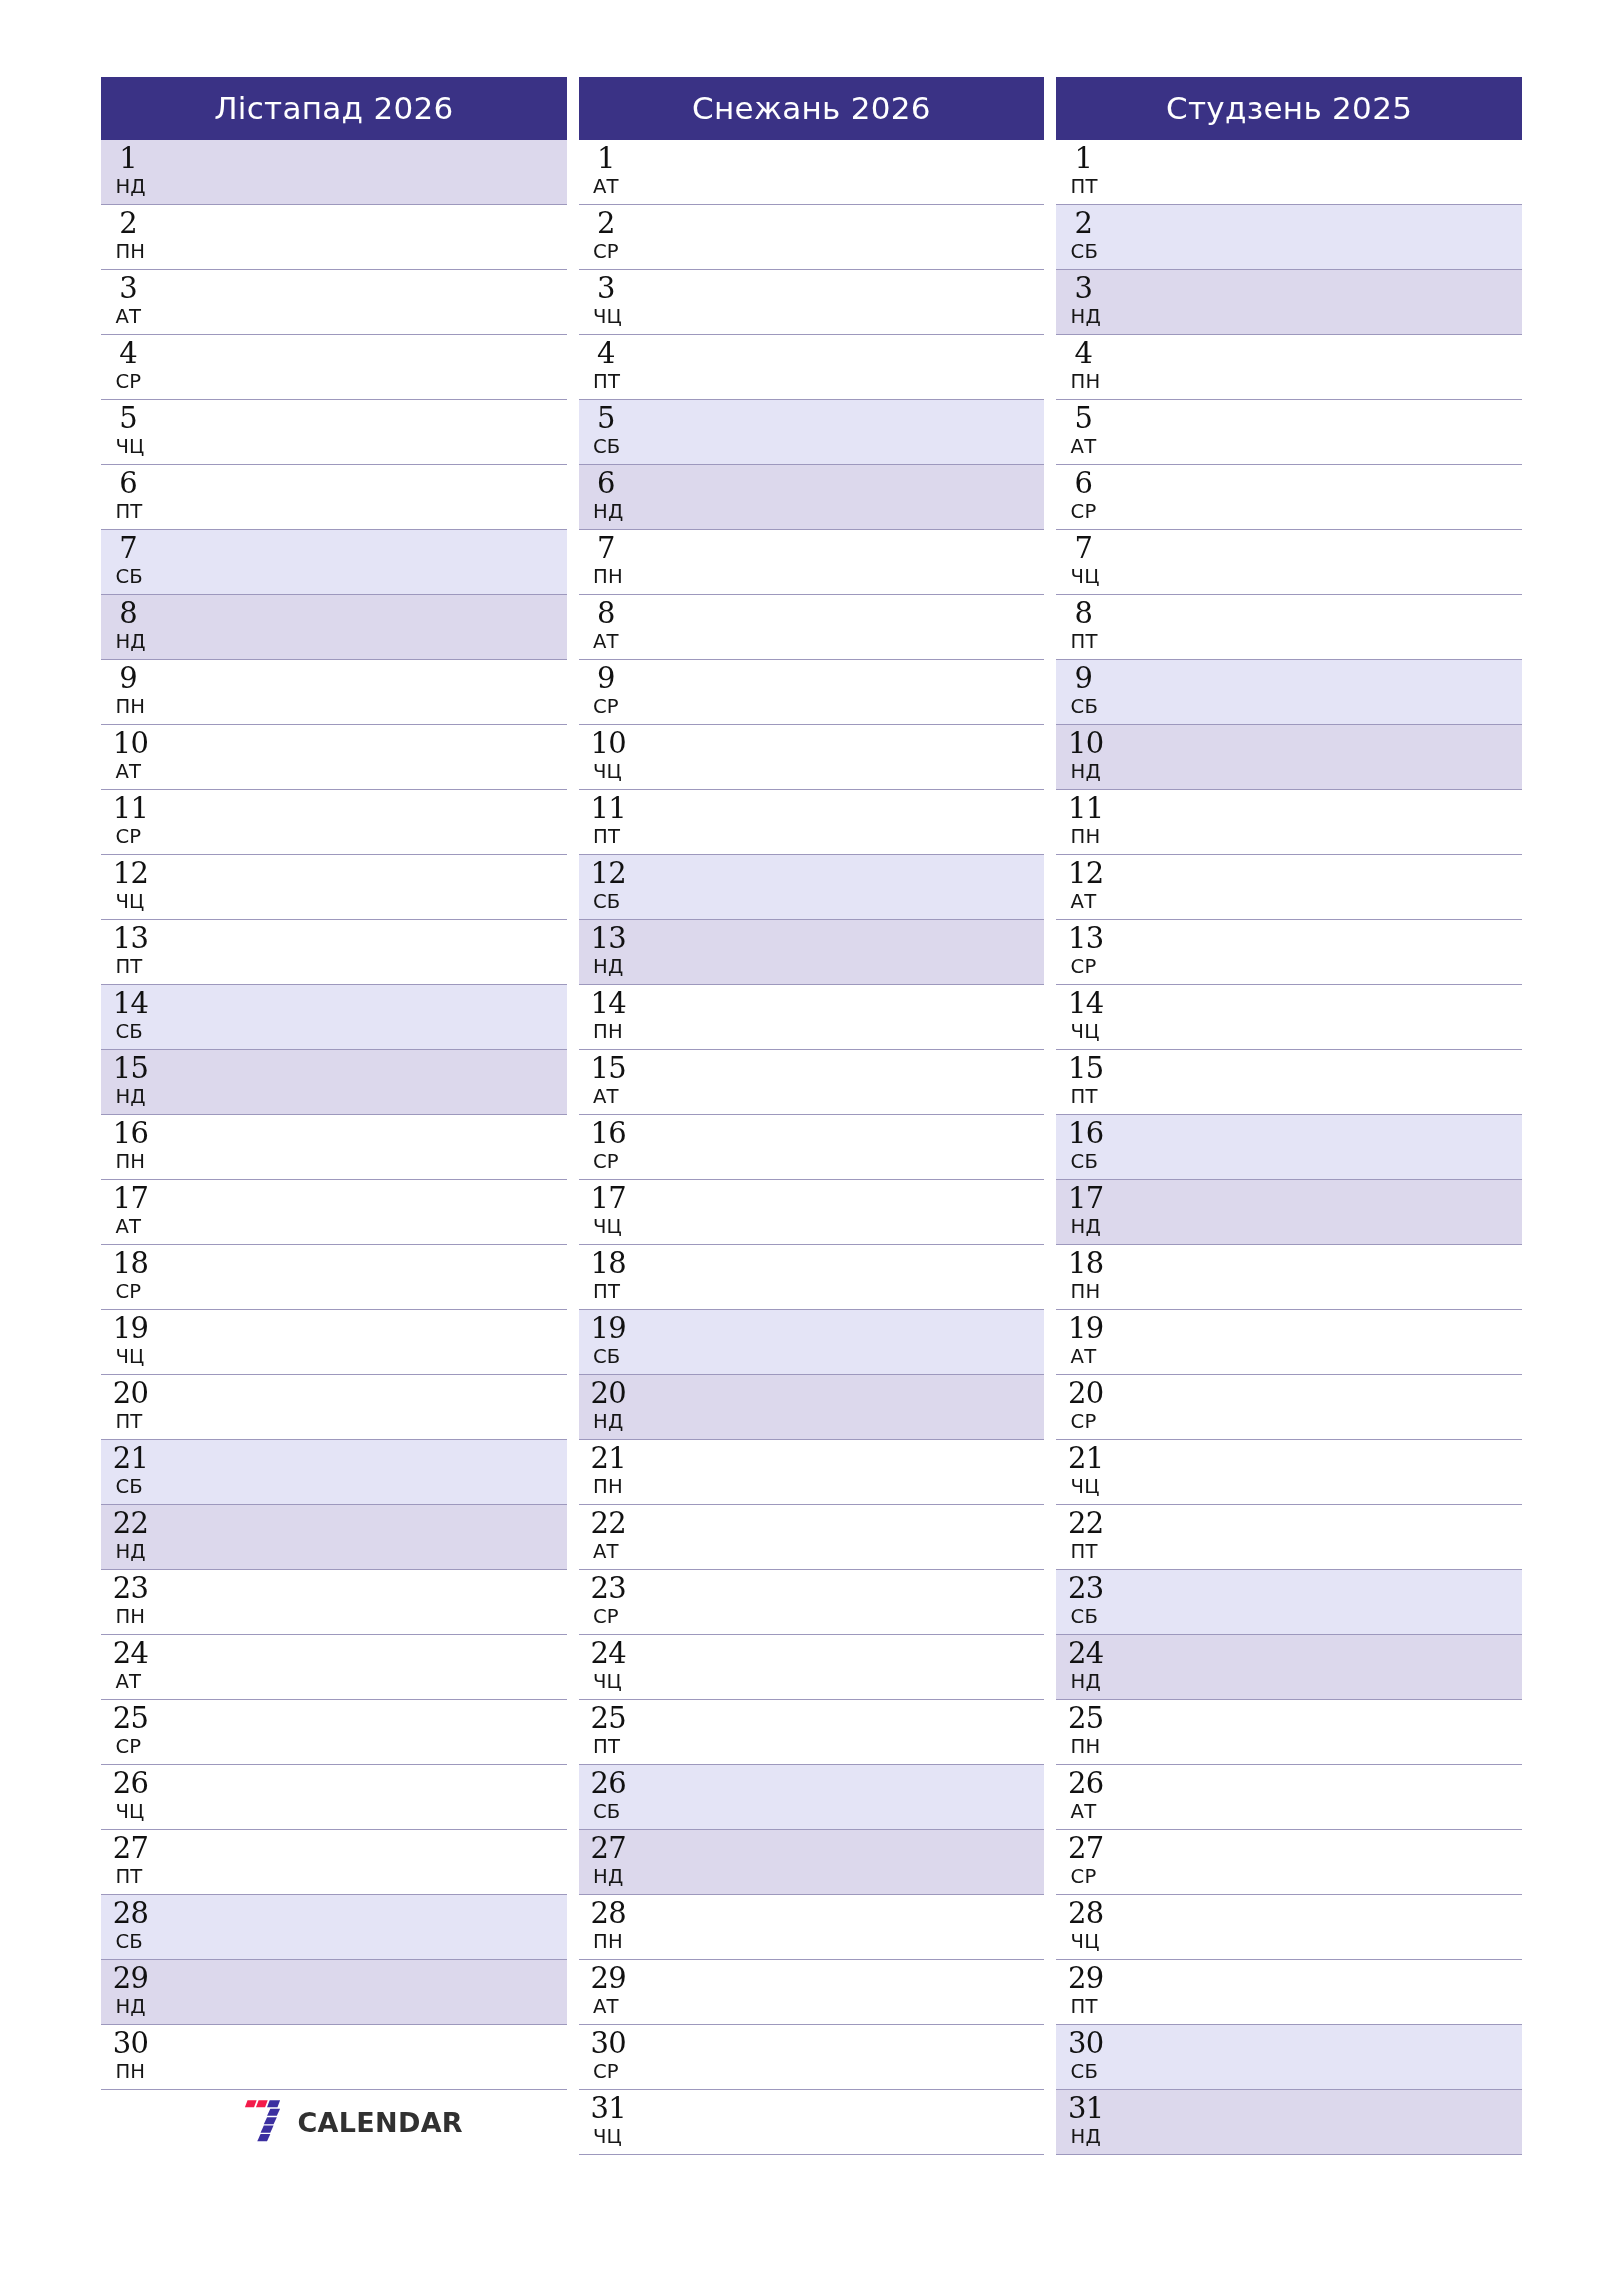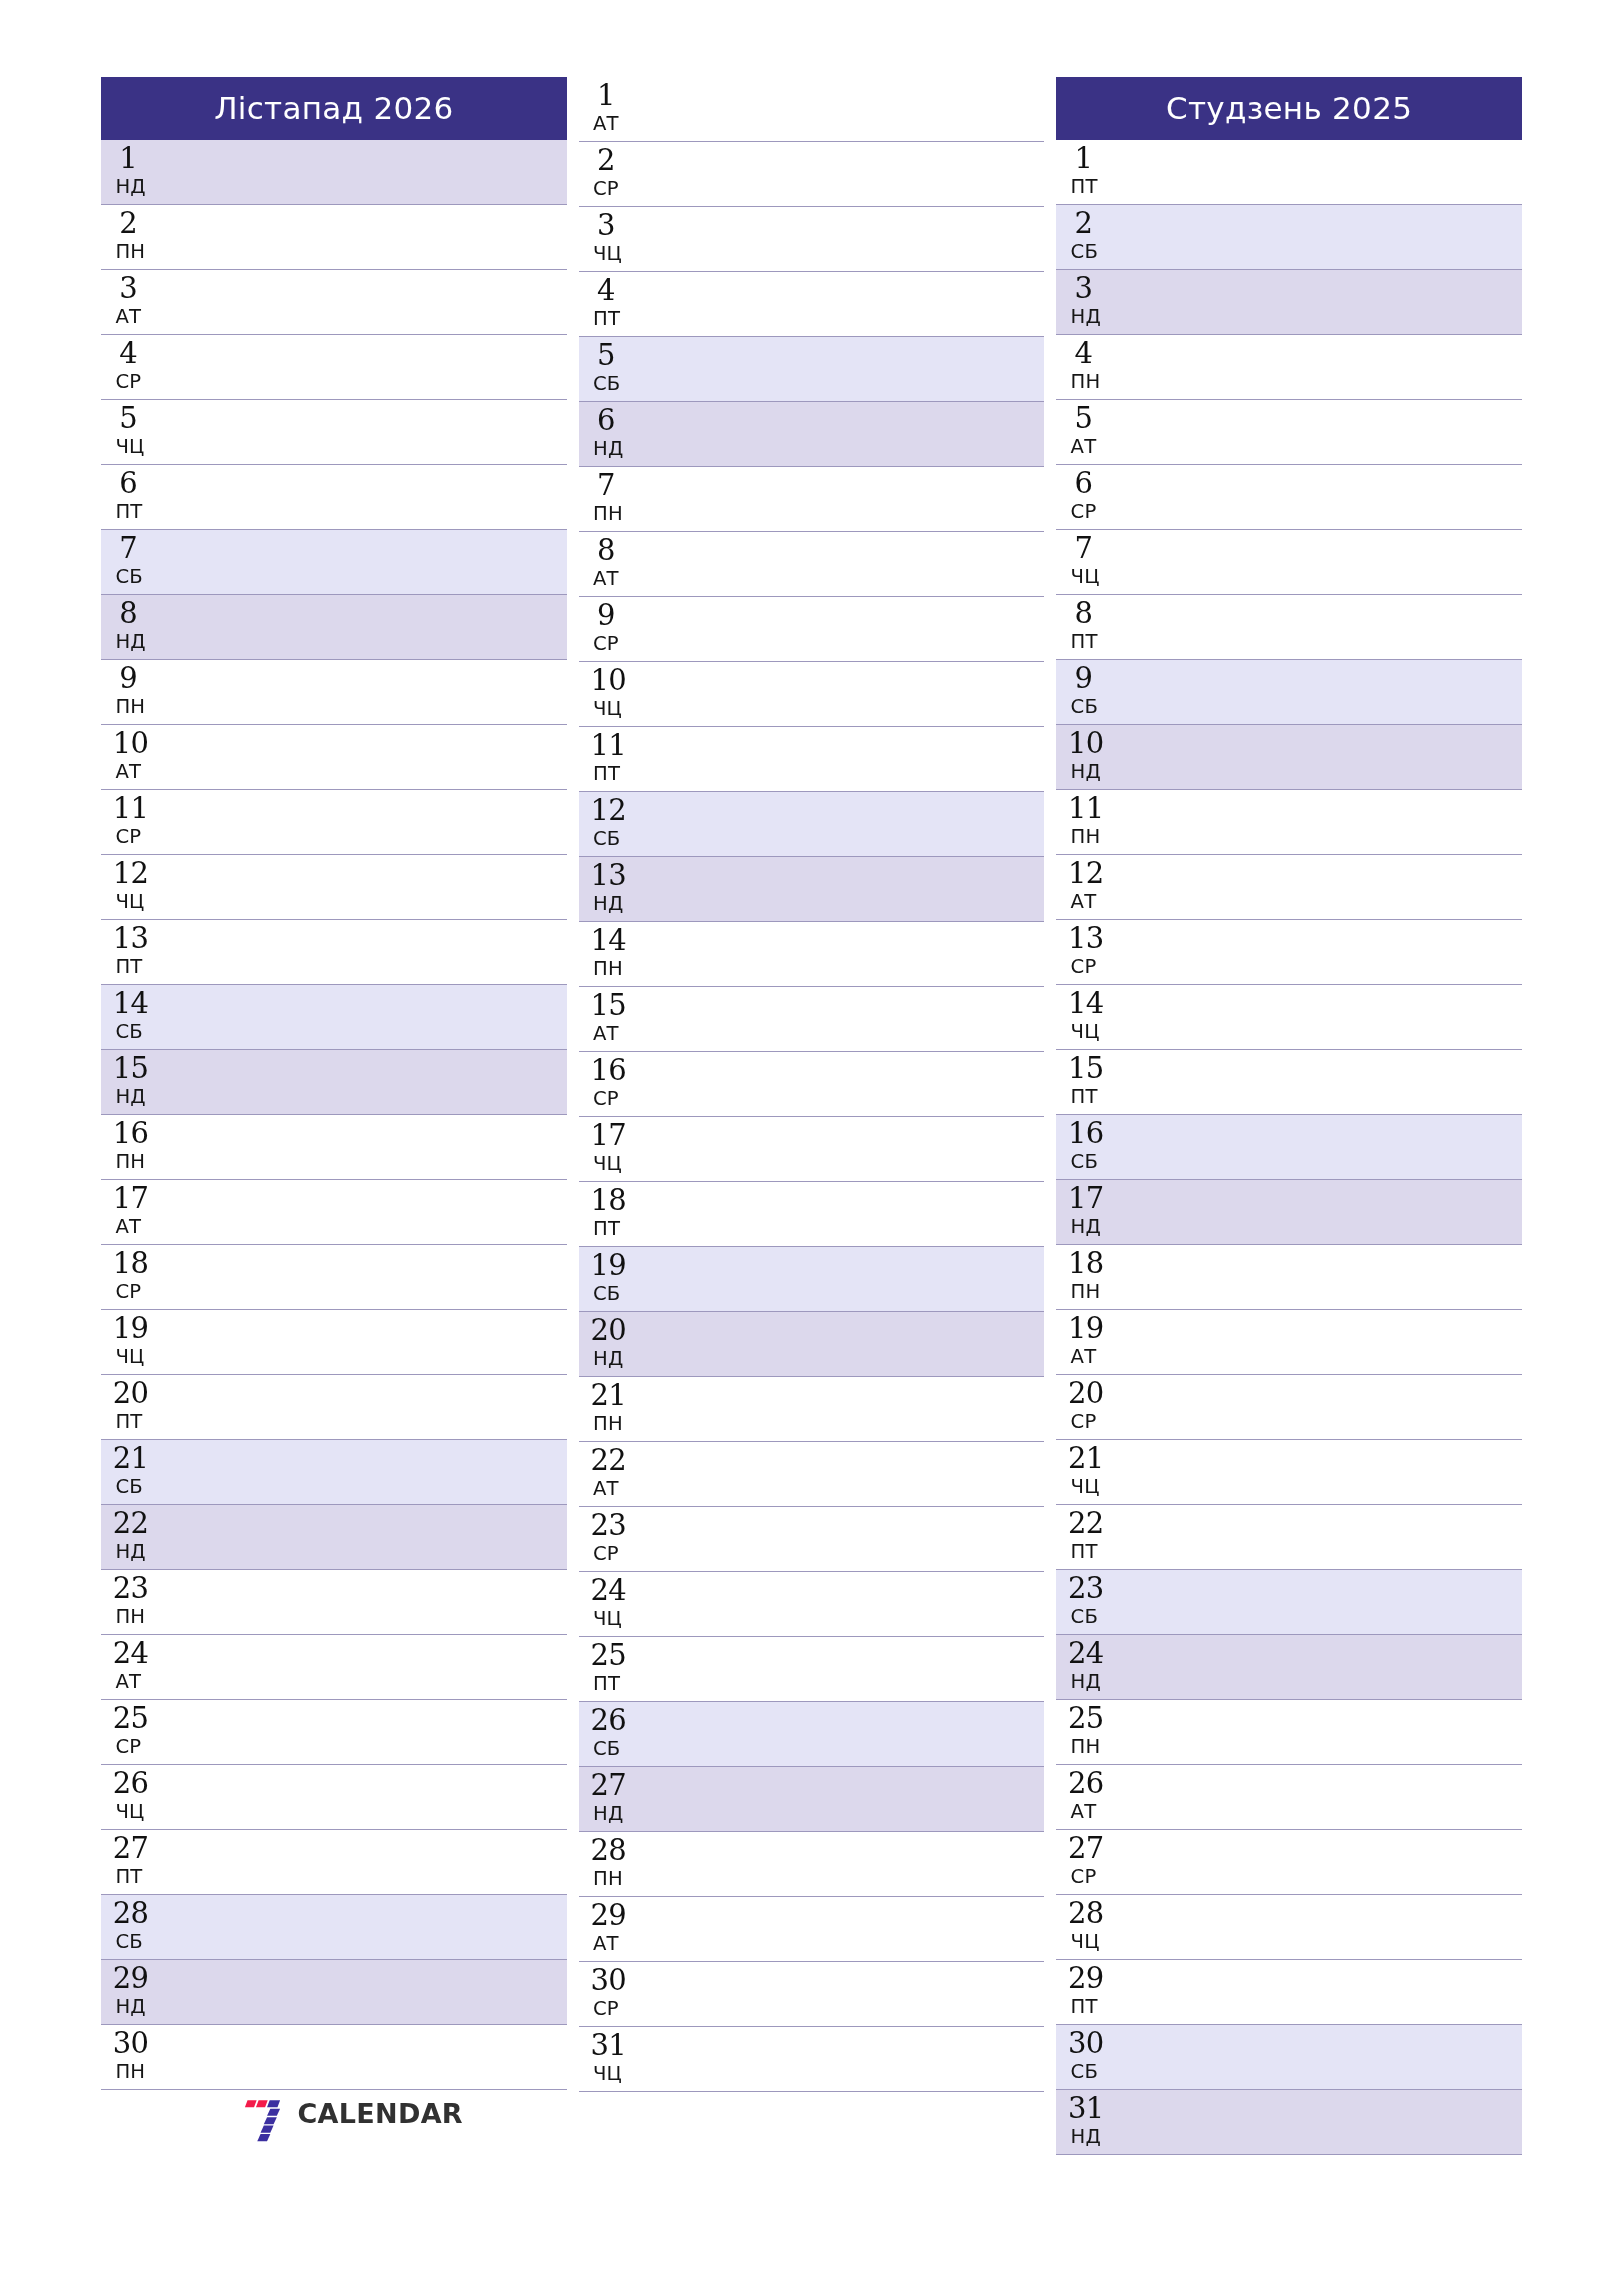--- a/index.html
+++ b/index.html
@@ -103,21 +103,21 @@
   
   .logo-slot {
     position: relative;
     height: 65px;
     display: flex;
     align-items: center;
     justify-content: center;
   }
   .logo {
     display: flex;
-    align-items: flex-start;
+    align-items: center;
     gap: 10.5px;
     transform: translateX(19.6px);
   }
   .logo-mark {
     width: 43px;
     height: 46px;
     display: block;
   }
   .logo-text {
     font-family: "DejaVu Sans", sans-serif;
@@ -296,20 +296,21 @@
                 <path d="M36,26 h15 l-5,11 h-15 Z" fill="#3b2fa0"></path>
                 <path d="M31,39 h15 l-5,11 h-15 Z" fill="#3b2fa0"></path>
                 <path d="M26,52 h15 l-5,11 h-15 Z" fill="#3b2fa0"></path>
               </svg>
               <span class="logo-text" style="color: rgb(49, 49, 49);">CALENDAR</span>
             </div>
           </div>
         </div>
       </div>
       <div class="month-col">
+        <div class="month-header" style="background: rgb(58, 50, 133); color: rgb(255, 255, 255);">Снежань 2026</div>
         <div class="days">
           <div class="day-row" style="border-bottom-color: rgb(157, 152, 189);">
             <div class="day-num">1</div>
             <div class="day-wd">АТ</div>
             <div style="position: absolute; inset: 0px 0px 0px 98px;"></div>
           </div>
           <div class="day-row" style="border-bottom-color: rgb(157, 152, 189);">
             <div class="day-num">2</div>
             <div class="day-wd">СР</div>
             <div style="position: absolute; inset: 0px 0px 0px 98px;"></div>

